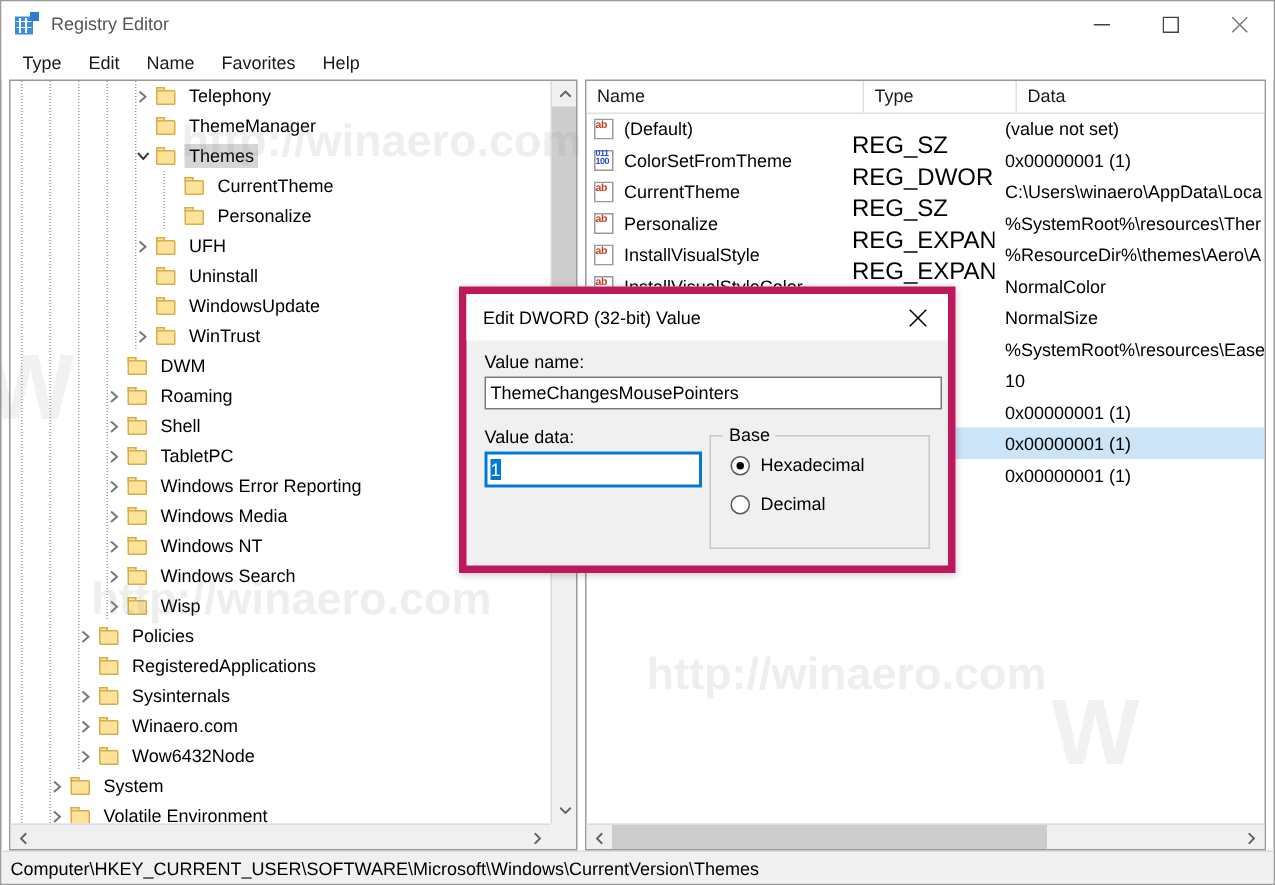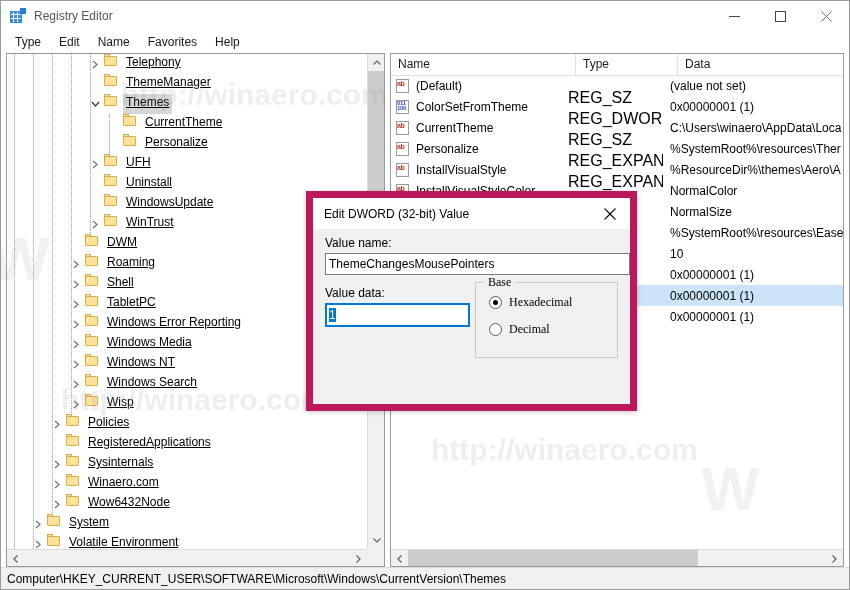--- a/index.html
+++ b/index.html
@@ -43,21 +43,21 @@
     width:379px;flex:0 0 379px;background:#fff;
     border:1px solid #9a9a9a;box-sizing:border-box;margin:0 0 0 5px;
     position:relative;overflow:hidden;
   }
   .tree-scroll{position:absolute;left:0;top:0;right:17px;bottom:17px;overflow:hidden;}
   .list-pane{
     flex:1 1 auto;background:#fff;border:1px solid #9a9a9a;box-sizing:border-box;
     margin:0 5px 0 5px;position:relative;overflow:hidden;
   }
   
-  .trow{height:20px;display:flex;white-space:nowrap;position:relative;text-decoration:underline;}
+  .trow{height:20px;display:flex;align-items:center;white-space:nowrap;position:relative;}
   .ind{flex:0 0 auto;height:20px;position:relative;}
   .guide{position:absolute;top:0;bottom:0;width:1px;
      background-image:linear-gradient(to bottom,#9d9d9d 1px,transparent 1px);
      background-size:1px 2px;}
   .twisty{width:16px;height:20px;flex:0 0 16px;display:flex;align-items:center;justify-content:center;}
   .twisty svg{display:block;}
   .folder{
     width:16px;height:13px;flex:0 0 16px;margin-right:4px;position:relative;
   }
   .folder .body{position:absolute;left:1px;top:2px;width:13px;height:10px;
@@ -96,43 +96,43 @@
   .v-up{top:0;left:0;} .v-dn{bottom:0;left:0;}
   .h-lt{left:0;top:0;} .h-rt{right:0;top:0;}
   .thumb{position:absolute;background:#cdcdcd;}
   .corner-box{position:absolute;right:0;bottom:0;width:17px;height:17px;background:#f0f0f0;}
   
   .statusbar{height:22px;flex:0 0 22px;background:#f0f0f0;border-top:1px solid #dcdcdc;
      display:flex;align-items:center;box-sizing:border-box;}
   .status-text{font-size:12px;color:#000;padding-left:6px;}
   
   .dialog{
-    position:absolute;left:305px;top:190px;width:331px;height:220px;
-    background:#f0f0f0;border:7px solid #be185d;box-sizing:border-box;
+    position:absolute;left:305px;top:190px;width:331px;height:191px;
+    background:#f0f0f0;border:5px solid #be185d;box-sizing:border-box;
     box-shadow:0 1px 5px rgba(0,0,0,0.22);
   }
   .dlg-title{height:31px;display:flex;align-items:center;background:#fff;position:relative;}
   .dlg-title-text{font-size:12px;padding-left:11px;color:#000;}
   .dlg-close{position:absolute;right:0;top:0;width:40px;height:31px;
      display:flex;align-items:center;justify-content:center;}
   .dlg-body{padding:0 12px;position:relative;}
   .fld-label{font-size:12px;color:#000;margin:7px 0 3px 0;}
   .txtinput{
     height:22px;background:#fff;border:1px solid #7a7a7a;box-sizing:border-box;
     font-size:12px;padding:2px 3px;color:#000;line-height:16px;overflow:hidden;
     white-space:nowrap;
   }
   .txtinput.name{width:305px;}
   .txtinput.data{width:145px;border:2px solid #0078d7;height:24px;padding:2px 2px;}
   .sel-text{background:#0078d7;color:#fff;}
   .lower{display:flex;margin-top:4px;justify-content:flex-end;}
   .left-col{width:150px;flex:0 0 150px;}
   .fieldset{
     width:150px;height:76px;border:1px solid #c8c8c8;box-sizing:border-box;
-    position:relative;margin-top:3px;font-family:Liberation Serif, serif;
+    position:relative;margin-top:13px;
   }
   .fs-legend{position:absolute;left:8px;top:-8px;background:#f0f0f0;padding:0 4px;font-size:12px;}
   .radio-row{display:flex;align-items:center;margin:12px 0 0 13px;}
   .radio{width:13px;height:13px;border:1px solid #5a5a5a;border-radius:50%;
      background:#fff;position:relative;flex:0 0 13px;box-sizing:border-box;}
   .radio.on::after{content:"";position:absolute;left:3px;top:3px;width:5px;height:5px;
      border-radius:50%;background:#000;}
   .radio-label{font-size:12px;margin-left:7px;}
   .dlg-btns{position:absolute;right:12px;bottom:11px;display:flex;gap:10px;}
   .btn{

